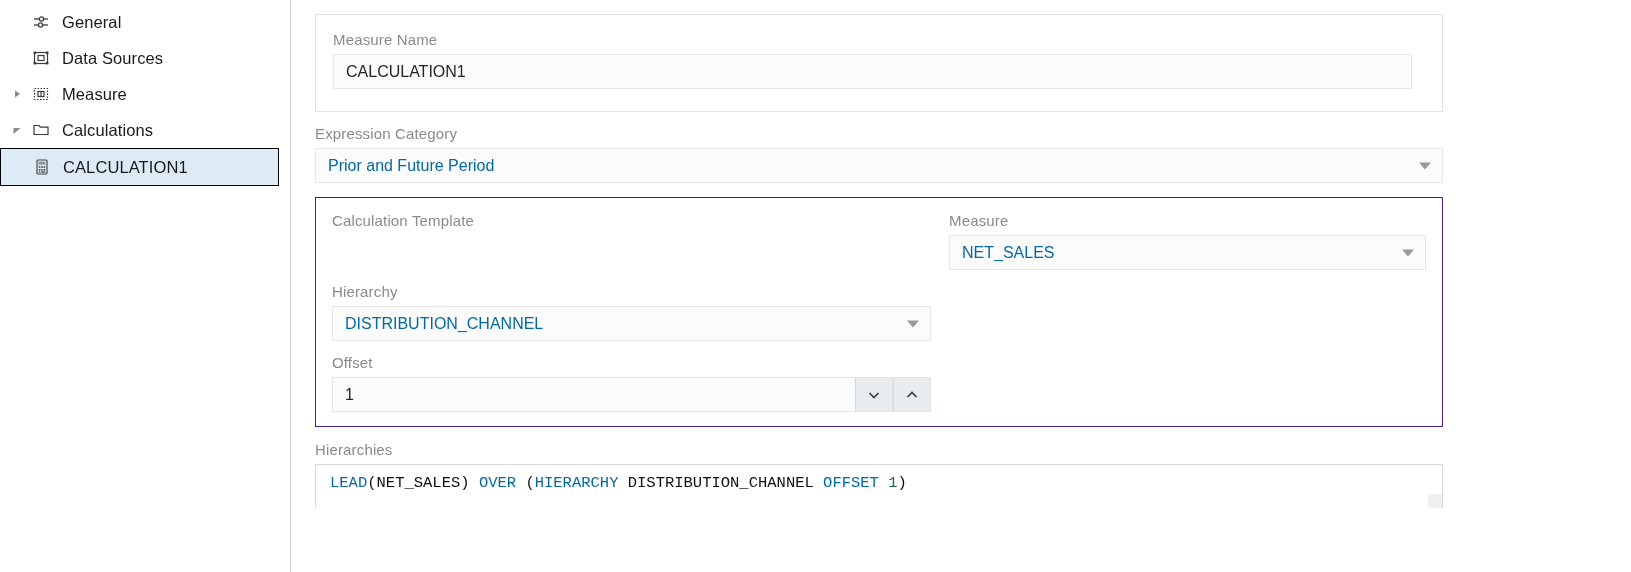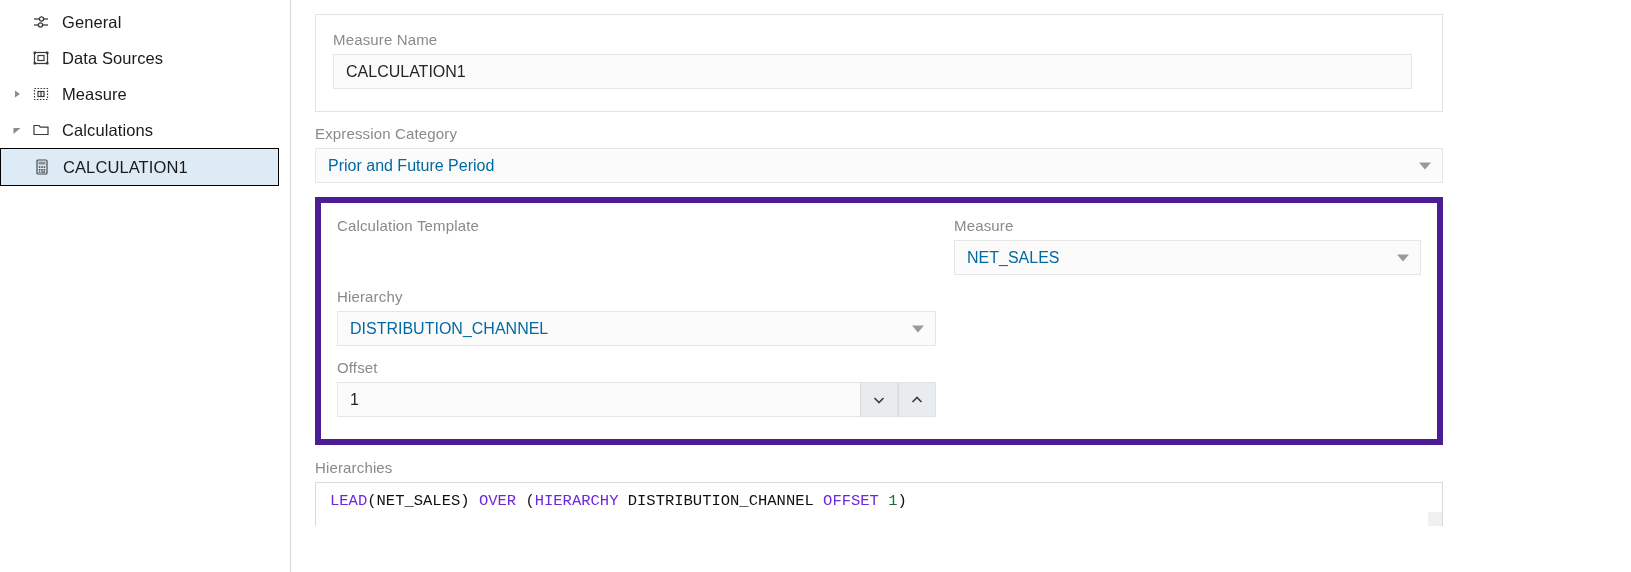--- a/index.html
+++ b/index.html
@@ -129,22 +129,22 @@
     border-top: 7px solid #9a9a9a;
   }
 
   
   .cat-label { margin-top: 13px; }
   .cat-select { width: 100%; }
 
   
   .group-panel {
     margin-top: 14px;
-    border: 6px solid #4c1d95;
-    padding: 14px 16px 22px 16px;
+    border: 1px solid #4c1d95;
+    padding: 14px 16px 14px 16px;
   }
   .group-cols {
     display: flex;
     gap: 18px;
   }
   .col-left  { width: 599px; flex: 0 0 599px; }
   .col-right { flex: 1 1 auto; }
 
   .row-gap { margin-top: 13px; }
 
@@ -186,21 +186,21 @@
     overflow: hidden;
   }
   .expr-line {
     font-family: "Liberation Mono", monospace;
     font-size: 15.5px;
     white-space: pre;
     padding-left: 14px;
     line-height: 20px;
     color: #111111;
   }
-  .tok-kw  { color: #6d28d9; text-align: center; }
+  .tok-kw  { color: #0369a1; text-align: center; }
   .tok-id  { color: #111111; }
   .tok-num { color: #1a6b34; }
   .tok-pun { color: #111111; }
 
   .expr-scroll-corner {
     position: absolute;
     right: 0; bottom: 0;
     width: 14px; height: 14px;
     background: #f0f0f0;
   }

